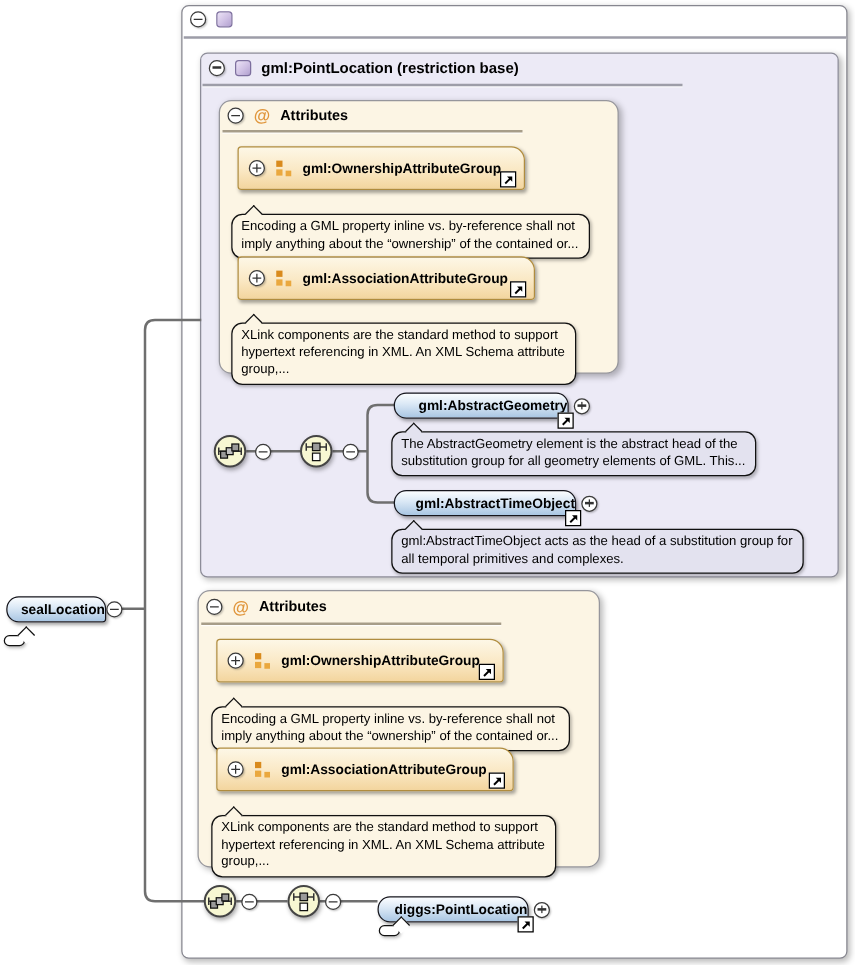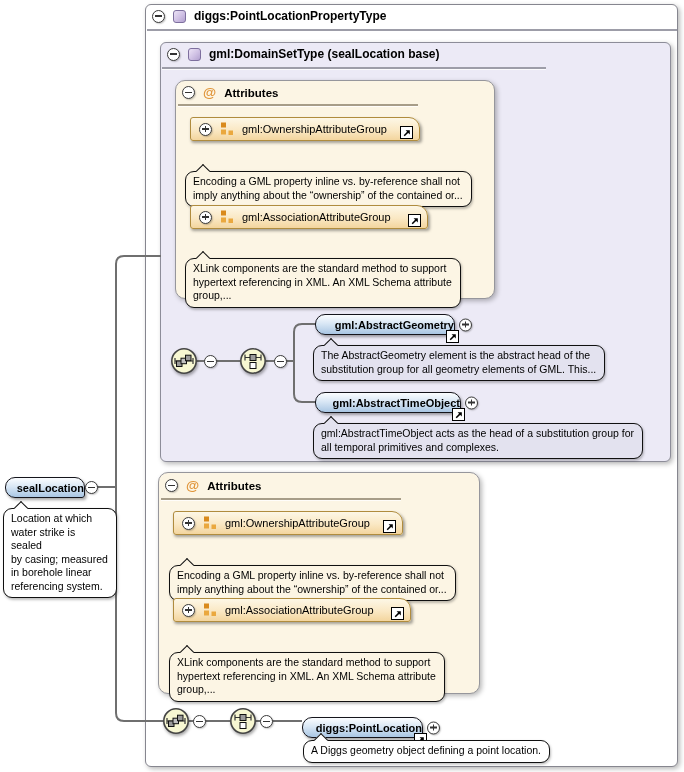--- a/index.html
+++ b/index.html
@@ -29,22 +29,22 @@
             top:calc(50% - .8px); height:1.6px; background:#333; }
   .toggle.plus::after { content:""; position:absolute; top:2.2px; bottom:2.2px;
             left:calc(50% - .8px); width:1.6px; background:#333; }
   .toggle.abs { position:absolute; z-index:6; }
 
   .type-icon { flex:none; width:13px; height:13px; border:1.4px solid #7d6f9e; border-radius:3px;
             background:linear-gradient(135deg,#ece3f6 0%,#cfc0e4 55%,#b2a1cf 100%); }
   .at-icon { flex:none; color:#e0953a; font-weight:bold; font-size:13.5px; line-height:13px; }
 
   
-  .gbox { position:absolute; height:24px; display:flex; align-items:center; gap:8px;
-          padding:0 26px 0 8px; font-weight:normal; font-size:11px; white-space:nowrap;
+  .gbox { position:absolute; height:35px; display:flex; align-items:center; gap:8px;
+          padding:0 26px 0 8px; font-weight:bold; font-size:11px; white-space:nowrap;
           border:1.3px solid #b08c3e; border-radius:3px 11px 3px 3px;
           background:linear-gradient(180deg,#fdf7e6 0%,#fae8c4 55%,#f3d59e 100%);
           box-shadow:1.5px 2px 3px rgba(0,0,0,.35); z-index:4; }
   .agicon { flex:none; }
 
   
   .pill { position:absolute; height:21px; display:flex; align-items:center; justify-content:flex-end;
           font-weight:bold; font-size:11px; white-space:nowrap;
           border:1.6px solid #15151c; border-radius:10px 10px 3px 10px;
           background:linear-gradient(180deg,#fbfdff 0%,#d9e7f5 45%,#a9c6e3 100%);
@@ -92,28 +92,27 @@
       <path d="M 266 361 H 294"></path>
       <path d="M 316 324 H 302 Q 294 324 294 332 V 394 Q 294 402 302 402 H 316"></path>
       <path d="M 189 721 H 230"></path>
       <path d="M 256 721 H 302"></path>
     </g>
   </svg>
 
   <div class="tbar" style="left:152px;top:9px">
     <span class="toggle"></span>
     <span class="type-icon"></span>
-    <span>diggs:PointLocationPropertyType</span>
   </div>
   <div class="sep" style="left:147px;top:29px;width:530px"></div>
 
   <div class="tbar" style="left:167px;top:47px">
     <span class="toggle"></span>
     <span class="type-icon"></span>
-    <span>gml:DomainSetType (sealLocation base)</span>
+    <span>gml:PointLocation (restriction base)</span>
   </div>
   <div class="sep" style="left:162px;top:67px;width:384px"></div>
 
   <div class="tbar small" style="left:182px;top:86px">
     <span class="toggle"></span>
     <span class="at-icon">@</span>
     <span>Attributes</span>
   </div>
   <div class="sep warm" style="left:178px;top:104px;width:240px"></div>
 
@@ -279,29 +278,23 @@
     <span class="toggle plus"></span>
     <span class="linkbox">
       <svg width="10" height="10" viewBox="0 0 10 10">
           <path d="M2.2 7.8 L6.6 3.4" stroke="#000" stroke-width="1.5" fill="none"></path>
           <polygon points="3.6,2.2 7.8,2.2 7.8,6.4" fill="#000"></polygon>
         </svg>
     </span>
   </div>
   <div class="callout" style="left:303px;top:740px">
     <span class="tip"></span>
-    <span class="ctext">A Diggs geometry object defining a point location.</span>
   </div>
 
   <div class="pill" style="left:5px;top:477px;width:80px">
     <span>sealLocation</span>
   </div>
   <span class="toggle abs" style="left:85px;top:481px"></span>
   <div class="callout" style="left:3px;top:508px;max-width:114px">
     <span class="tip"></span>
-    <span class="ctext">Location at which
-water strike is sealed
-by casing; measured
-in borehole linear
-referencing system.</span>
   </div>
 
 </div>
 
 </body></html>

